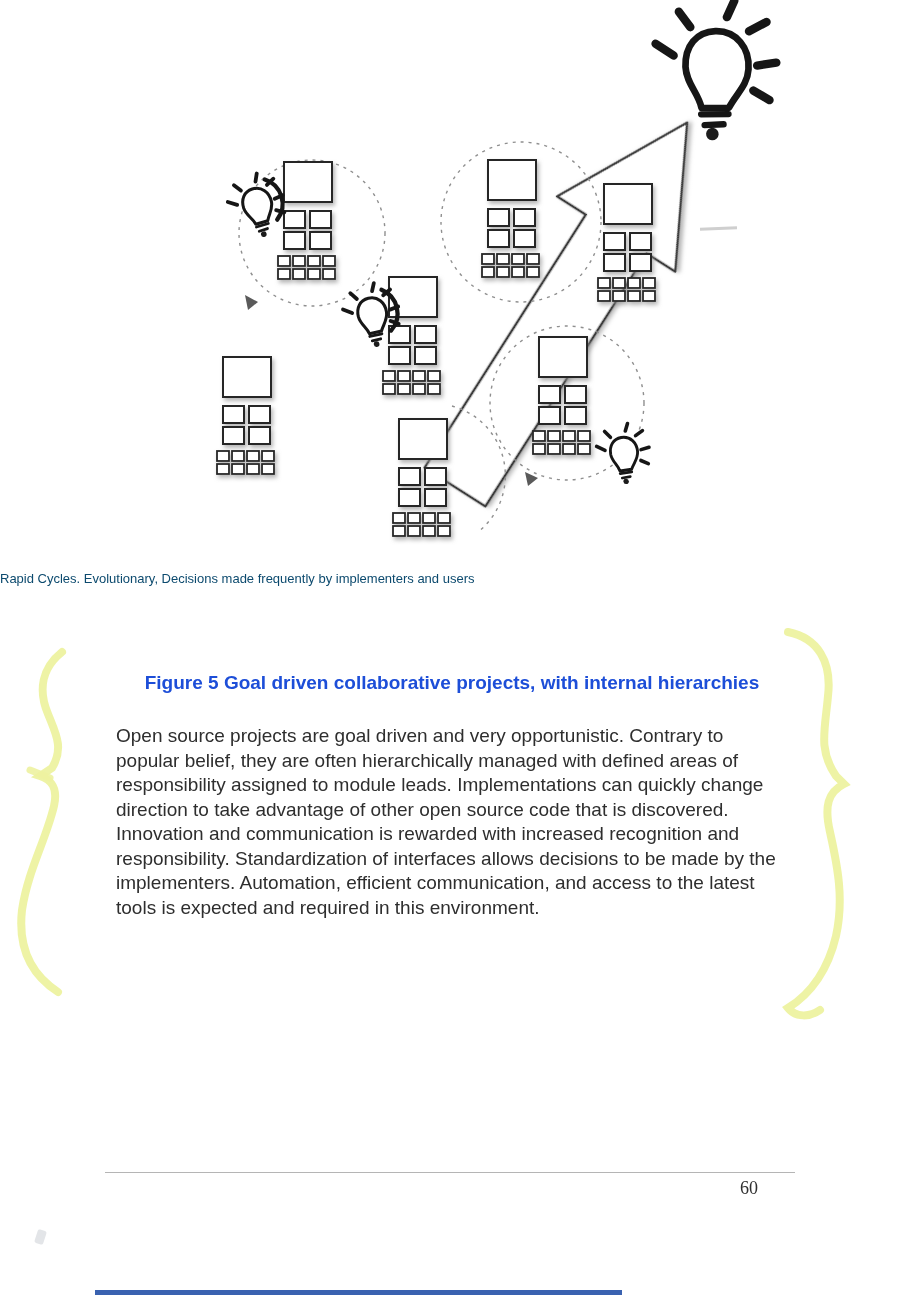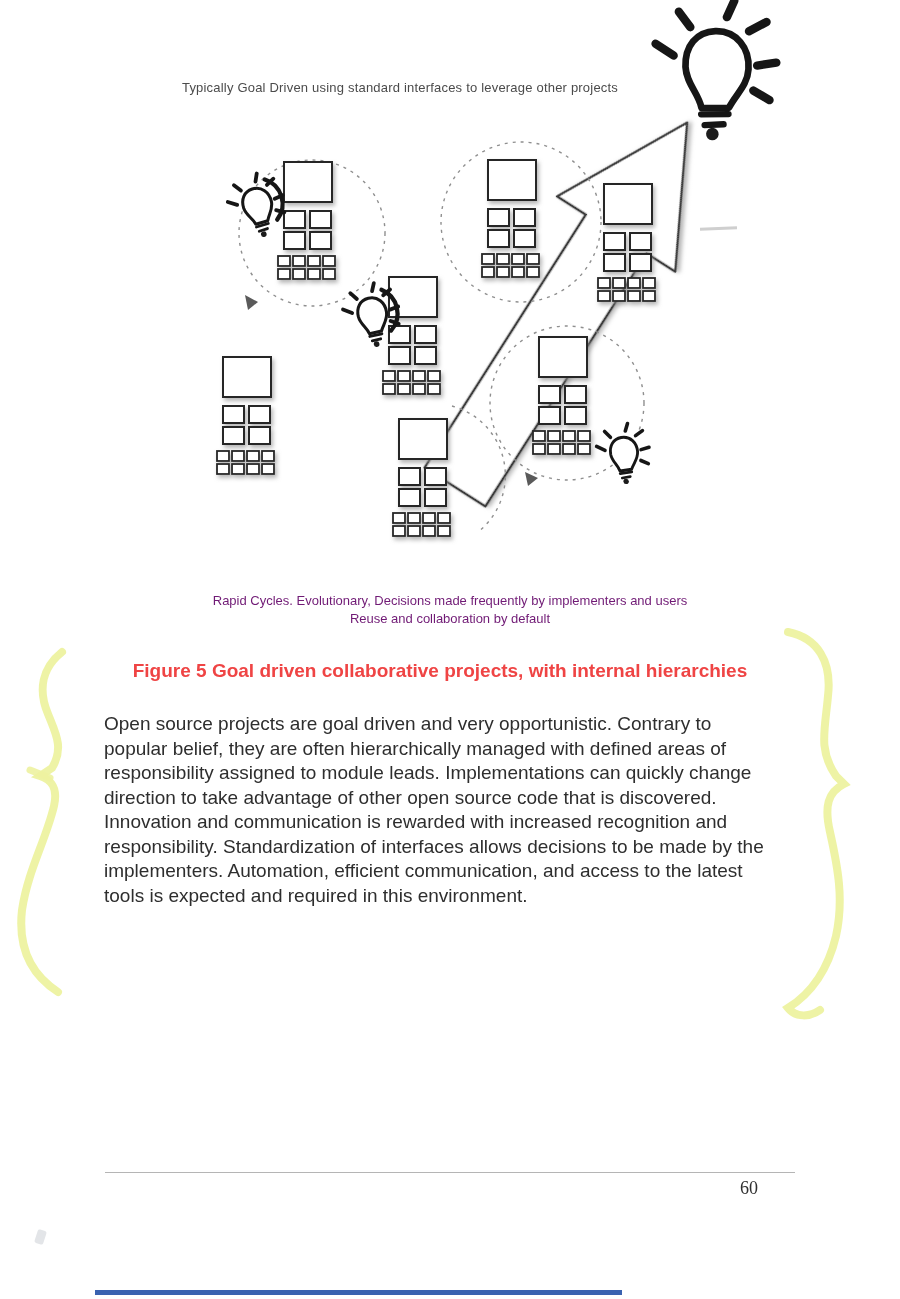--- a/index.html
+++ b/index.html
@@ -10,29 +10,29 @@
     background:#ffffff;
     overflow:hidden;
     font-family:"Liberation Sans", sans-serif;
   }
   .diagram{position:absolute;left:0;top:0;}
   .top-caption{
     position:absolute;left:100px;top:80px;width:600px;
     text-align:center;font-size:13px;color:#4b4b4b;letter-spacing:.2px;
   }
   .fig-notes{
-    position:absolute;left:0;top:592px;width:900px;
-    text-align:center;font-size:13px;line-height:17.5px;color:#701a75;
+    position:absolute;left:0;top:570px;width:900px;
+    text-align:left;font-size:13px;line-height:17.5px;color:#0c4a6e;
   }
   .fig-title{
-    position:absolute;left:130px;top:658px;width:620px;margin:0;
-    text-align:center;font-size:19px;line-height:26px;font-weight:bold;color:#ef4444;
+    position:absolute;left:130px;top:658px;width:620px;margin:12px;
+    text-align:center;font-size:19px;line-height:26px;font-weight:bold;color:#1d4ed8;
   }
   .body-text{
-    position:absolute;left:104px;top:712px;width:660px;margin:0;
+    position:absolute;left:104px;top:712px;width:660px;margin:12px;
     font-size:19px;line-height:24.5px;color:#2e2e2e;
   }
   .brace{position:absolute;}
   .footer-rule{
     position:absolute;left:105px;top:1172px;width:690px;height:1px;
     background:#b5b5b5;
   }
   .page-number{
     position:absolute;left:740px;top:1178px;width:40px;
     font-family:"Liberation Serif", serif;font-size:18px;color:#2f2f2f;
@@ -125,25 +125,23 @@
     </g>
     <g transform="translate(350,298) scale(0.95) rotate(-8)">
       <use href="#bulb"></use>
       <path class="bulbarc" d="M34,-4 A27,27 0 0 1 38,40"></path>
     </g>
     <g transform="translate(604,436) scale(0.9) rotate(-4)">
       <use href="#bulb"></use>
     </g>
   </svg>
 
-  <div class="top-caption">Typically Goal Driven using standard interfaces to leverage other projects</div>
 
   <div class="fig-notes">
     <div>Rapid Cycles. Evolutionary, Decisions made frequently by implementers and users</div>
-    <div>Reuse and collaboration by default</div>
   </div>
 
   <h2 class="fig-title">Figure 5 Goal driven collaborative projects, with internal hierarchies</h2>
 
   <p class="body-text">Open source projects are goal driven and very opportunistic. Contrary to popular belief, they are often hierarchically managed with defined areas of responsibility assigned to module leads. Implementations can quickly change direction to take advantage of other open source code that is discovered. Innovation and communication is rewarded with increased recognition and responsibility. Standardization of interfaces allows decisions to be made by the implementers. Automation, efficient communication, and access to the latest tools is expected and required in this environment.</p>
 
   <svg class="brace" style="left:0;top:630px;" width="100" height="400" viewBox="0 0 100 400">
     <path d="M62,22 C42,38 38,60 48,84 C56,104 64,118 52,138 L40,146 C52,150 58,158 54,176 C46,210 28,240 22,280 C18,316 30,344 58,362" fill="none" stroke="#edf2a0" stroke-width="8" stroke-linecap="round" opacity="0.95"></path>
     <path d="M30,140 L50,148" fill="none" stroke="#edf2a0" stroke-width="7" stroke-linecap="round" opacity="0.9"></path>
   </svg>

